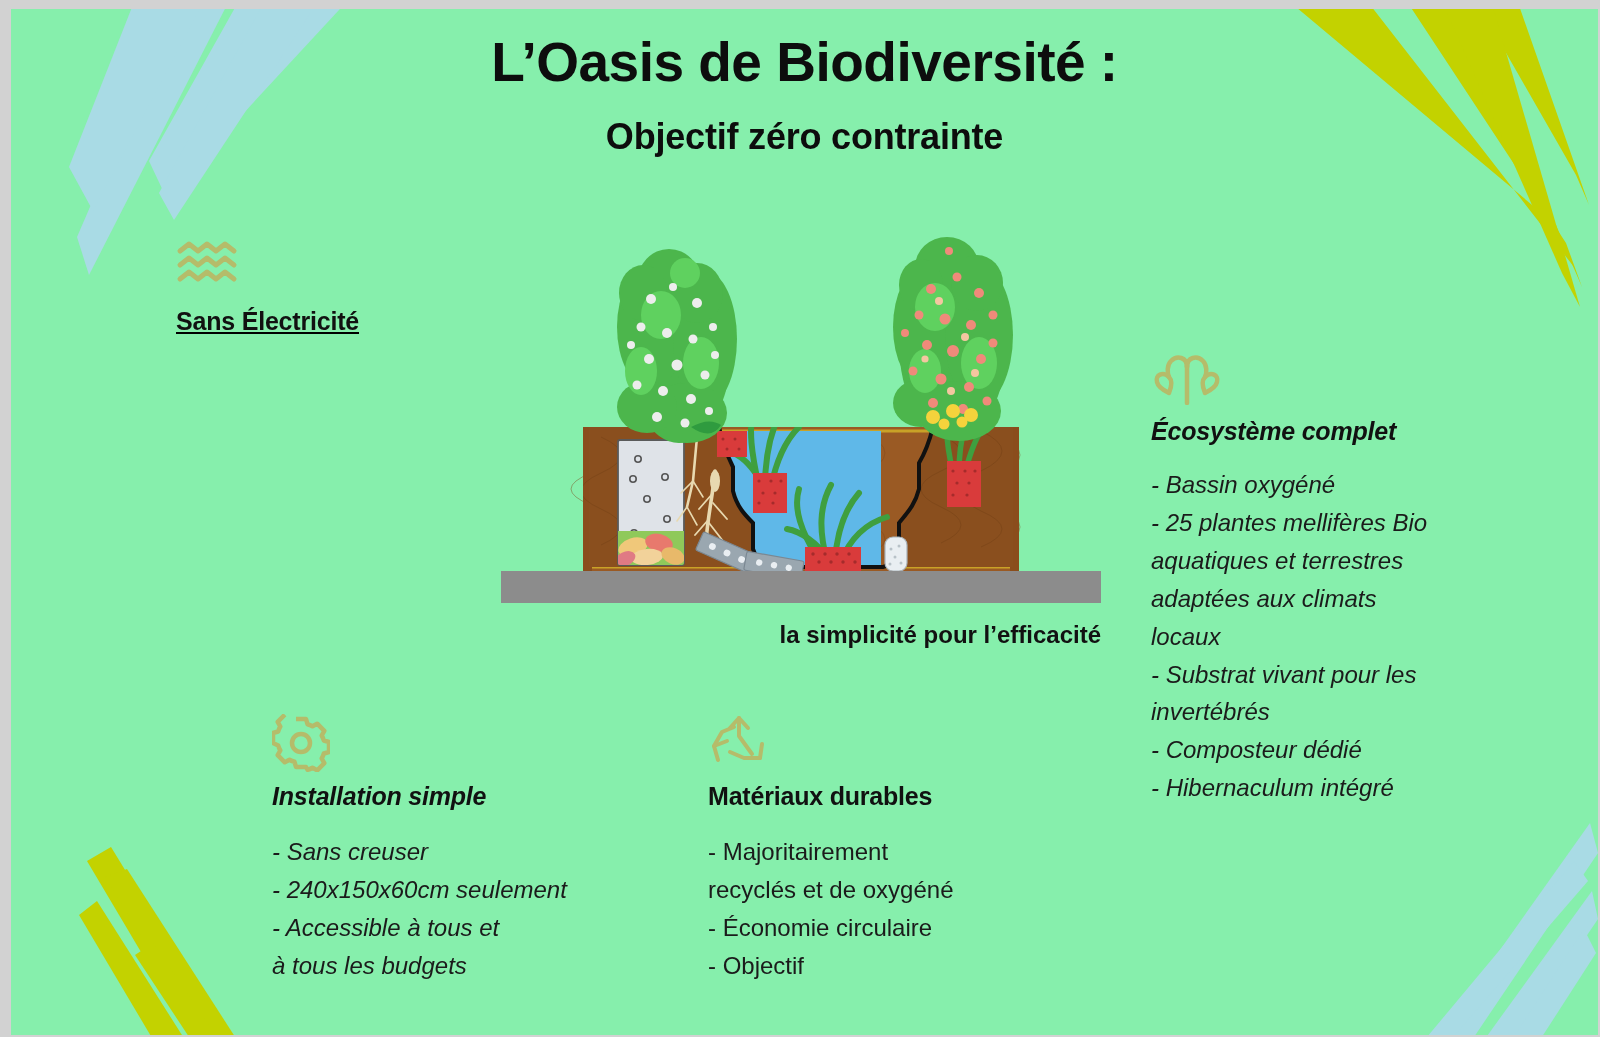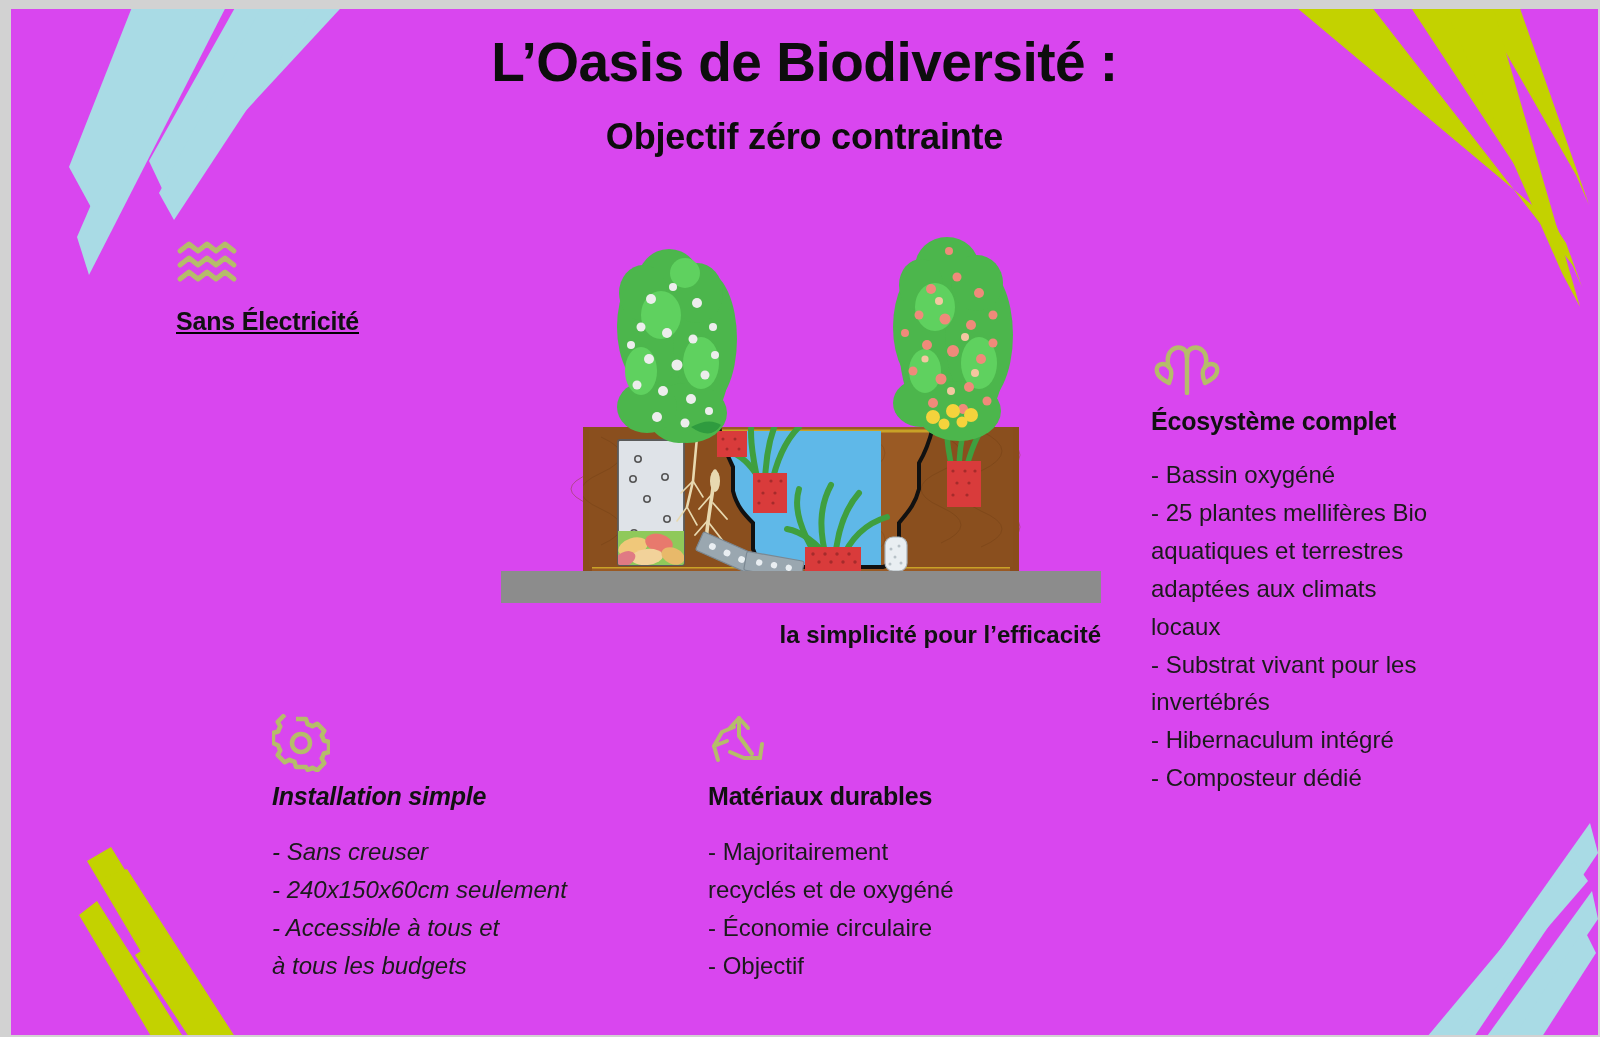--- a/index.html
+++ b/index.html
@@ -8,21 +8,21 @@
     width: 1600px;
     height: 1037px;
     background: #d0d0d0;
     font-family: "Liberation Sans", sans-serif;
   }
 
   #poster {
     position: relative;
     width: 1600px;
     height: 1037px;
-    background: #d946ef;
+    background: #86efac;
     overflow: hidden;
     border-top: 9px solid #d2d2d2;
     border-left: 11px solid #d2d2d2;
     border-right: 2px solid #d2d2d2;
     border-bottom: 2px solid #d2d2d2;
   }
 
   .corner-deco {
     position: absolute;
     pointer-events: none;
@@ -67,21 +67,21 @@
   }
   .feature-list { list-style: none; }
   .feature-list li {
     font-size: 24px;
     color: #1b1b1b;
     line-height: 1.58;
     white-space: pre-wrap;
   }
 
   .f-electricite { top: 230px; left: 165px; width: 330px; text-decoration: underline; }
-  .f-ecosysteme  { top: 330px; left: 1140px; width: 320px; }
+  .f-ecosysteme  { top: 340px; left: 1140px; width: 320px; font-style: italic; }
   .f-installation{ top: 705px; left: 261px; width: 360px; font-style: italic; }
   .f-materiaux   { top: 705px; left: 697px; width: 300px; }
 
   .f-installation .feature-title,
   .f-materiaux .feature-title { margin-bottom: 22px; }
 
   
   #illustration {
     position: absolute;
     top: 222px;
@@ -171,22 +171,22 @@
     </div>
     <div class="feature-title">Écosystème complet</div>
     <ul class="feature-list">
       <li>- Bassin oxygéné</li>
       <li>- 25 plantes mellifères Bio
 aquatiques et terrestres
 adaptées aux climats
 locaux</li>
       <li>- Substrat vivant pour les
 invertébrés</li>
+      <li>- Composteur dédié</li>
       <li>- Hibernaculum intégré</li>
-      <li>- Composteur dédié</li>
     </ul>
   </div>
 
   <div class="feature f-installation">
     <div class="feature-icon">
       <svg width="58" height="58" viewBox="0 0 58 58" fill="none" stroke="#b5bc6a" stroke-width="4.5" stroke-linejoin="round">
         <path d="M24,5 h10 l1.5,5.2 a19,19 0 0 1 5,2.1 l4.7,-2.6 l7.1,7.1 l-2.6,4.7
                  a19,19 0 0 1 2.1,5 l5.2,1.5 v10 l-5.2,1.5 a19,19 0 0 1 -2.1,5
                  l2.6,4.7 l-7.1,7.1 l-4.7,-2.6 a19,19 0 0 1 -5,2.1 L34,53 h-10
                  l-1.5,-5.2 a19,19 0 0 1 -5,-2.1 l-4.7,2.6 l-7.1,-7.1 l2.6,-4.7

